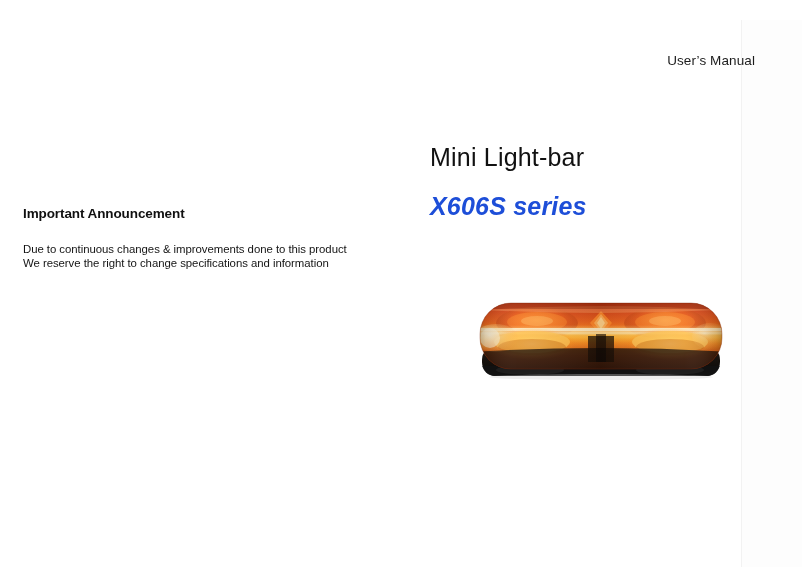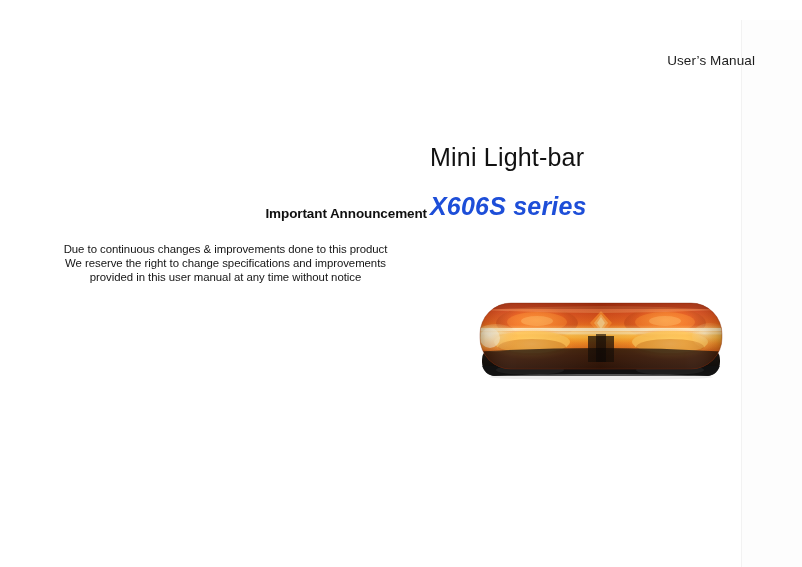--- a/index.html
+++ b/index.html
@@ -88,30 +88,30 @@
   .announcement {
     position: absolute;
     left: 23px;
     top: 186px;
     width: 405px;
   }
   .announce-heading {
     font-size: 13.5px;
     font-weight: bold;
     color: #101010;
-    text-align: right;
+    text-align: left;
     width: 404px;
     letter-spacing: -0.1px;
   }
   .announce-body {
     margin-top: 21px;
     font-size: 11.4px;
     color: #141414;
     line-height: 14.2px;
-    text-align: center;
+    text-align: left;
     letter-spacing: -0.05px;
   }
   .announce-body div { white-space: nowrap; }
 
   
   .product-photo {
     position: absolute;
     left: 470px;
     top: 272px;
     width: 262px;
@@ -132,22 +132,21 @@
 
   <div class="title-block">
     <div class="product-title">Mini Light-bar</div>
     <div class="product-model">X606S series</div>
   </div>
 
   <div class="announcement">
     <div class="announce-heading">Important Announcement</div>
     <div class="announce-body">
       <div>Due to continuous changes &amp; improvements done to this product</div>
-      <div>We reserve the right to change specifications and improvements</div>
-      <div>provided in this user manual at any time without notice</div>
+      <div>We reserve the right to change specifications and information</div>
     </div>
   </div>
 
   <div class="product-photo">
     <svg width="262" height="96" viewBox="0 0 262 96" xmlns="http://www.w3.org/2000/svg">
       <defs>
 
         <linearGradient id="lensV" x1="0" y1="0" x2="0" y2="1">
           <stop offset="0.00" stop-color="#b3300f"></stop>
           <stop offset="0.10" stop-color="#d4461a"></stop>

